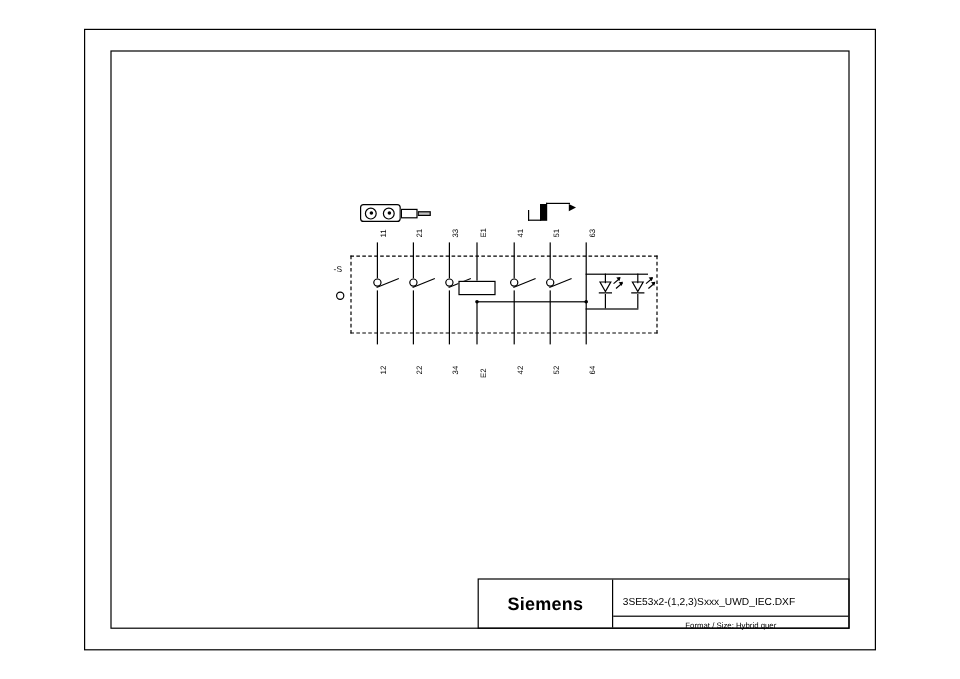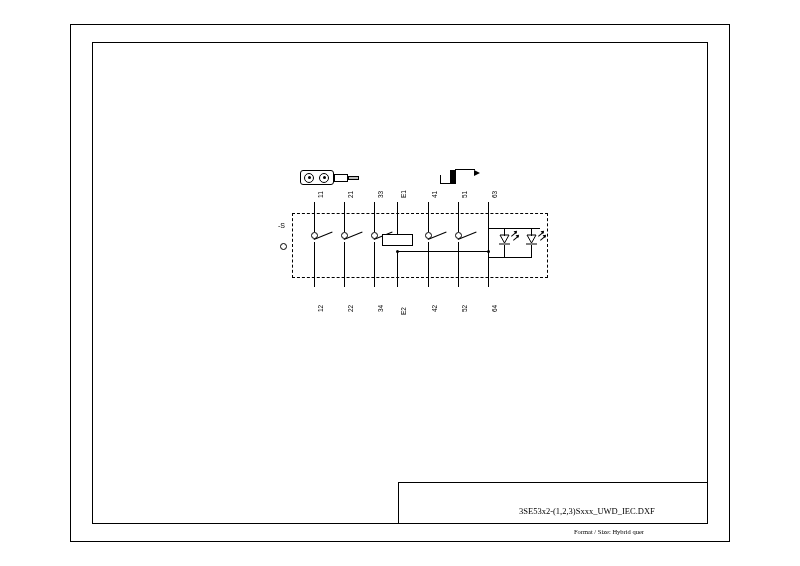--- a/index.html
+++ b/index.html
@@ -63,24 +63,23 @@
   }
   .tb-brand {
     font-size: 15px;
     font-weight: bold;
     letter-spacing: 0.2px;
     color: #000;
   }
   .tb-right {
     position: absolute;
     left: 112px;
-    top: 16px;
+    top: 6px;
     right: 0;
     height: 100%;
-    font-family: Liberation Serif, serif;
   }
   .tb-filename {
     position: absolute;
     left: 0;
     top: 0;
     right: 0;
     height: 25px;
     border-bottom: 1px solid #000;
     box-sizing: border-box;
     display: flex;
@@ -276,20 +275,23 @@
 </style>
 </head>
 <body>
 
 <div id="sheet">
 
   <div class="frame-outer"></div>
   <div class="frame-inner"></div>
 
   <div class="title-block">
+    <div class="tb-left">
+      <div class="tb-brand">Siemens</div>
+    </div>
     <div class="tb-right">
       <div class="tb-filename">3SE53x2-(1,2,3)Sxxx_UWD_IEC.DXF</div>
       <div class="tb-format">Format / Size: Hybrid quer</div>
     </div>
   </div>
 
   <div class="schematic">
 
     <div class="plug">
       <div class="plug-body"></div>

